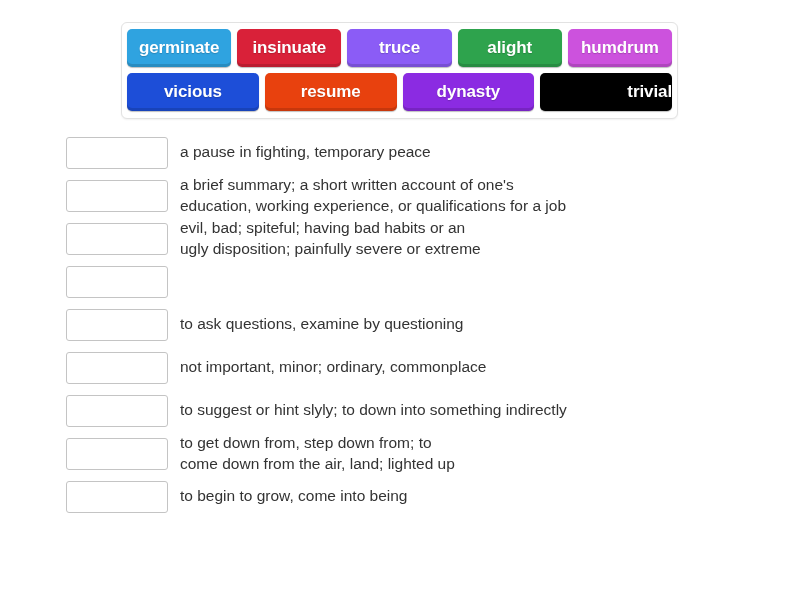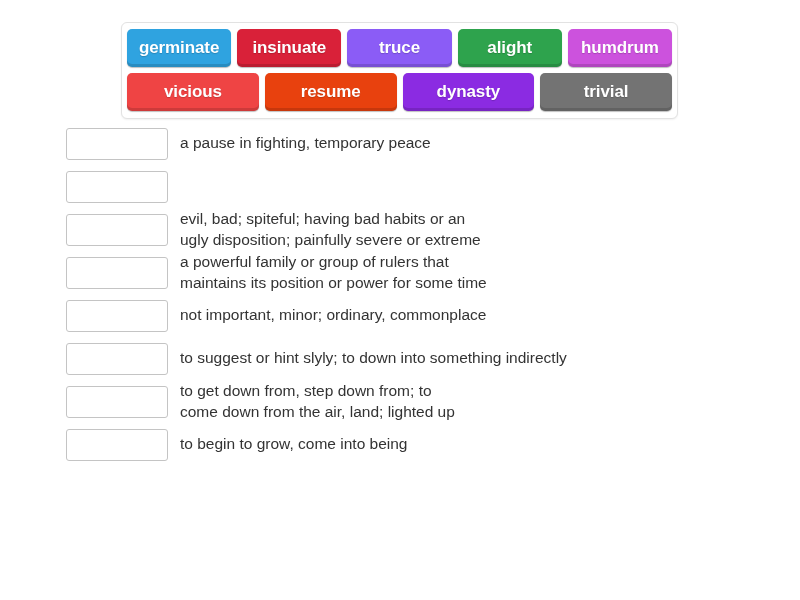--- a/index.html
+++ b/index.html
@@ -54,21 +54,21 @@
     box-shadow: inset 0 -3px 0 rgba(0,0,0,0.14),
                 0 1px 1px rgba(0,0,0,0.25);
     text-shadow: 0 1px 1px rgba(0,0,0,0.18);
     overflow: hidden;
   }
 
   
   #definition-list {
     position: absolute;
     left: 0;
-    top: 122px;
+    top: 131px;
     width: 800px;
   }
   .def-row {
     display: flex;
     align-items: center;
     padding-left: 66px;
     box-sizing: border-box;
   }
   .def-row.one-line { height: 43px; }
   .def-row.two-line { height: 43px; }
@@ -106,58 +106,62 @@
       <span>truce</span>
     </div>
     <div class="word-tile" style="background: rgb(46, 163, 77);">
       <span>alight</span>
     </div>
     <div class="word-tile" style="background: rgb(204, 82, 221);">
       <span>humdrum</span>
     </div>
   </div>
   <div class="bank-row">
-    <div class="word-tile" style="background: #ef4444;">
+    <div class="word-tile" style="background: #1d4ed8;">
       <span>vicious</span>
     </div>
     <div class="word-tile" style="background: rgb(232, 65, 14);">
       <span>resume</span>
     </div>
     <div class="word-tile" style="background: rgb(139, 43, 226);">
       <span>dynasty</span>
     </div>
-    <div class="word-tile" style="background: #737373;">
+    <div class="word-tile" style="background: #000000; justify-content: flex-end;">
       <span>trivial</span>
     </div>
   </div>
 </div>
 
 <div id="definition-list">
 
   <div class="def-row one-line">
     <div class="drop-zone"></div>
     <div class="def-text">a pause in fighting, temporary peace</div>
   </div>
 
   <div class="def-row two-line">
     <div class="drop-zone"></div>
+    <div class="def-text">a brief summary; a short written account of one's
+education, working experience, or qualifications for a job</div>
   </div>
 
   <div class="def-row two-line">
     <div class="drop-zone"></div>
     <div class="def-text">evil, bad; spiteful; having bad habits or an
 ugly disposition; painfully severe or extreme</div>
   </div>
 
   <div class="def-row two-line">
     <div class="drop-zone"></div>
-    <div class="def-text">a powerful family or group of rulers that
-maintains its position or power for some time</div>
   </div>
 
+  <div class="def-row one-line">
+    <div class="drop-zone"></div>
+    <div class="def-text">to ask questions, examine by questioning</div>
+  </div>
 
   <div class="def-row one-line">
     <div class="drop-zone"></div>
     <div class="def-text">not important, minor; ordinary, commonplace</div>
   </div>
 
   <div class="def-row one-line">
     <div class="drop-zone"></div>
     <div class="def-text">to suggest or hint slyly; to down into something indirectly</div>
   </div>

